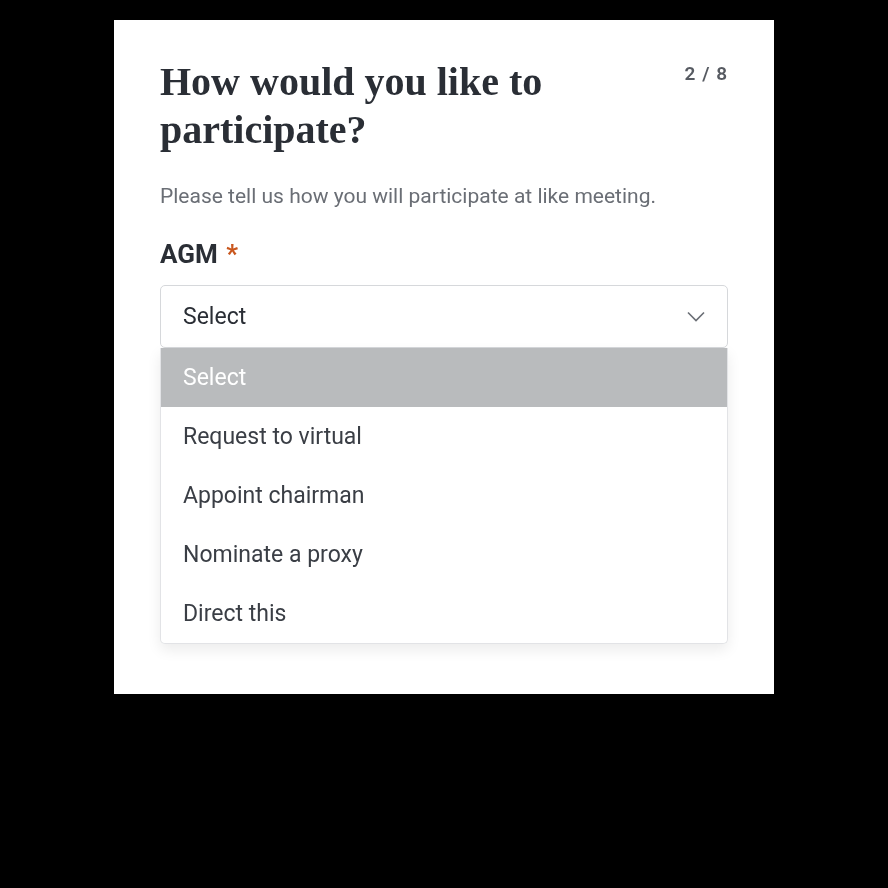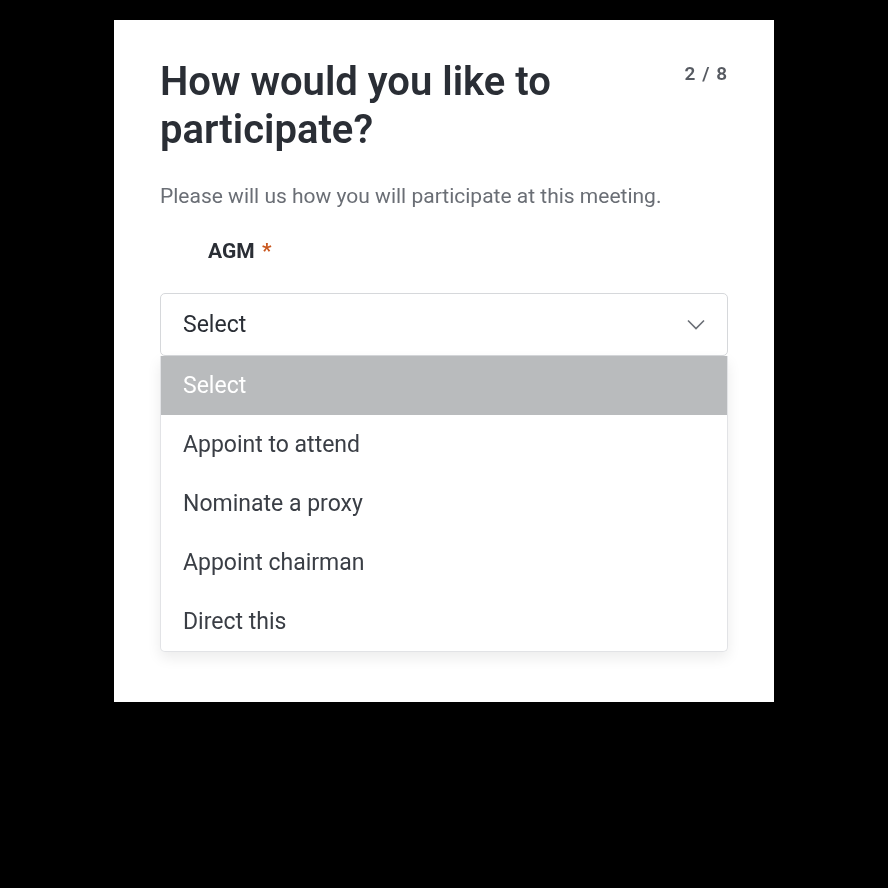--- a/index.html
+++ b/index.html
@@ -28,48 +28,48 @@
       display: flex;
       justify-content: space-between;
       align-items: flex-start;
     }
     .title {
       font-size: 40px;
       font-weight: 600;
       color: #2a2e35;
       line-height: 1.2;
       max-width: 420px;
+      font-family: Liberation Serif, serif;
     }
     .step-counter {
       font-size: 19px;
       font-weight: 600;
       color: #565a61;
       letter-spacing: 1px;
       padding-top: 4px;
     }
     .subtitle {
       margin-top: 28px;
       font-size: 21px;
       color: #6a6e75;
       line-height: 1.4;
     }
     .field-label-row {
       margin-top: 28px;
-      font-size: 21px;
+      font-size: 26px;
       font-weight: 700;
       color: #2a2e35;
-      margin-left: 48px;
     }
     .required-mark {
       color: #c9571e;
       font-weight: 700;
       margin-left: 2px;
     }
     .select-wrapper {
-      margin-top: 30px;
+      margin-top: 16px;
       position: relative;
     }
     .select-trigger {
       border: 1px solid #d6d8db;
       border-radius: 5px;
       padding: 17px 22px;
       font-size: 23px;
       color: #2a2e35;
       display: flex;
       justify-content: space-between;
@@ -114,41 +114,41 @@
 </head>
 <body>
 
 <div class="card">
 
   <div class="header-row">
     <h1 class="title">How would you like to participate?</h1>
     <div class="step-counter">2 / 8</div>
   </div>
 
-  <p class="subtitle">Please will us how you will participate at this meeting.</p>
+  <p class="subtitle">Please tell us how you will participate at like meeting.</p>
 
   <div class="field-label-row">
     <span>AGM</span>
     <span class="required-mark">*</span>
   </div>
 
   <div class="select-wrapper">
 
     <div class="select-trigger">
       <span>Select</span>
       <span class="chevron">
         <svg viewBox="0 0 18 11">
             <polyline points="1,1 9,9 17,1"></polyline>
           </svg>
       </span>
     </div>
 
     <div class="dropdown">
       <div class="option highlighted">Select</div>
-      <div class="option">Appoint to attend</div>
+      <div class="option">Request to virtual</div>
+      <div class="option">Appoint chairman</div>
       <div class="option">Nominate a proxy</div>
-      <div class="option">Appoint chairman</div>
       <div class="option">Direct this</div>
     </div>
 
   </div>
 
 </div>
 
 </body></html>

